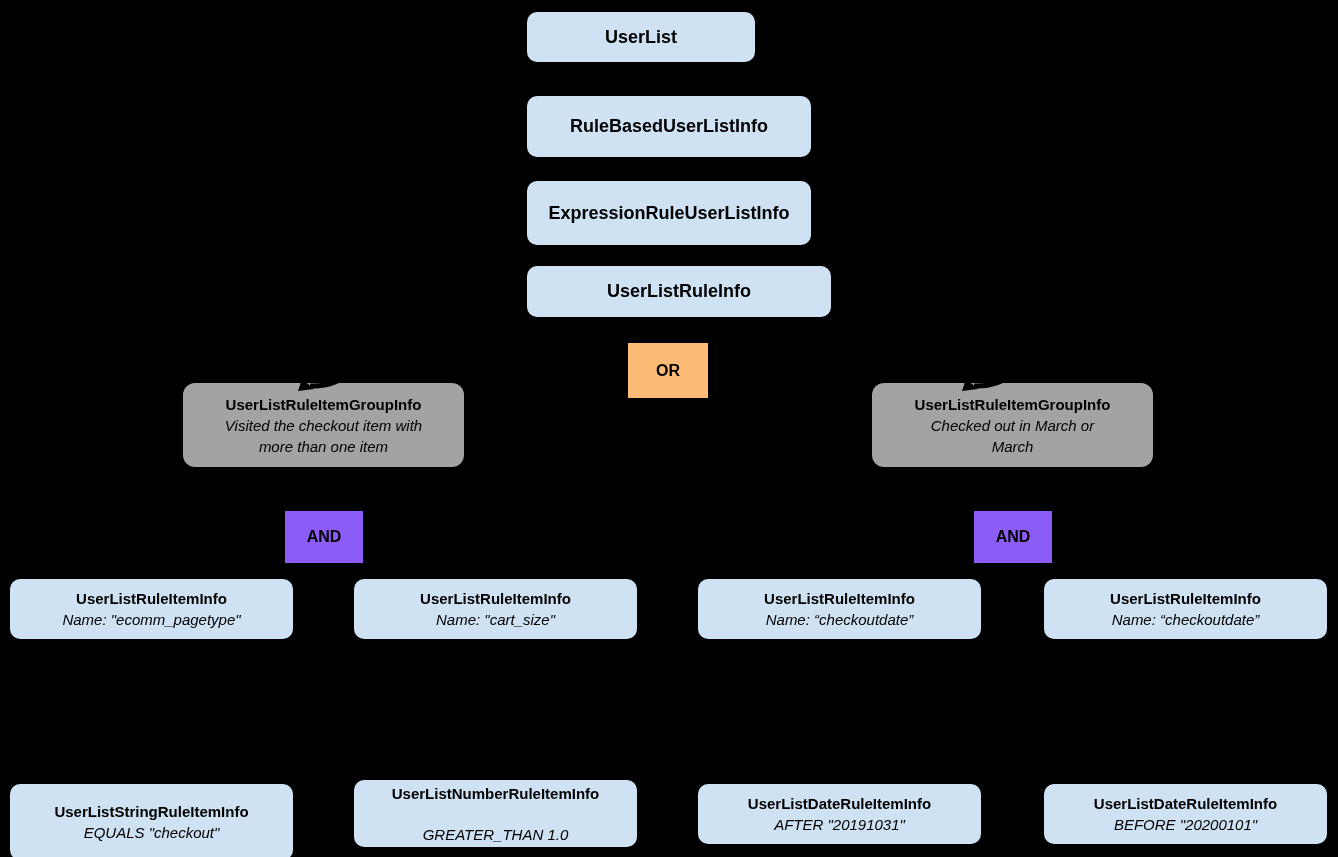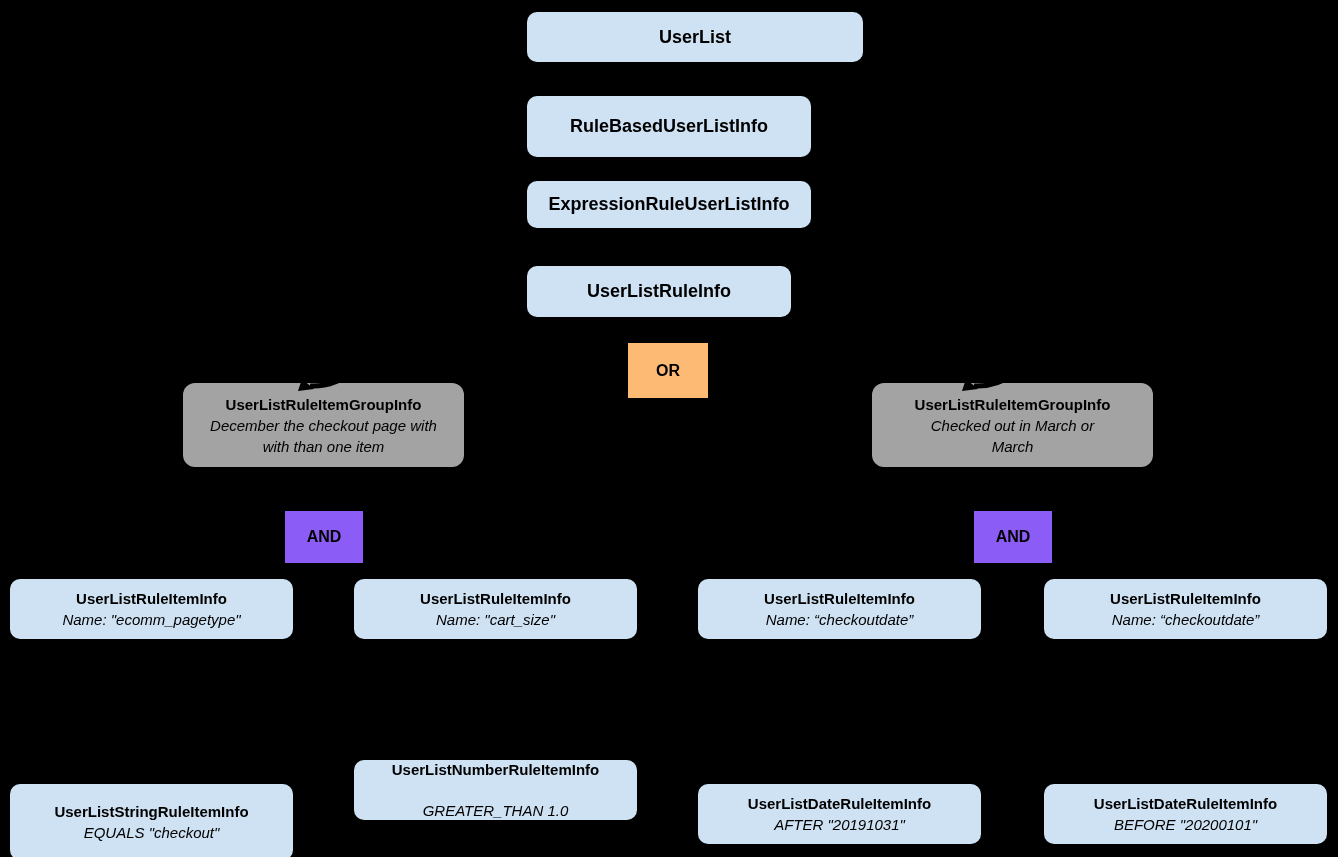--- a/index.html
+++ b/index.html
@@ -51,44 +51,44 @@
   .arrow-frag {
     position: absolute;
     pointer-events: none;
   }
 </style>
 </head>
 <body>
 
 <div class="stage">
 
-  <div class="node class-box" style="left:527px; top:12px; width:336px; height:50px;">
+  <div class="node class-box" style="left:527px; top:12px; width:228px; height:50px;">
     <span class="t t-lg">UserList</span>
   </div>
 
   <div class="node class-box" style="left:527px; top:96px; width:284px; height:61px;">
     <span class="t t-lg">RuleBasedUserListInfo</span>
   </div>
 
-  <div class="node class-box" style="left:527px; top:181px; width:284px; height:47px;">
+  <div class="node class-box" style="left:527px; top:181px; width:284px; height:64px;">
     <span class="t t-lg">ExpressionRuleUserListInfo</span>
   </div>
 
-  <div class="node class-box" style="left:527px; top:266px; width:264px; height:51px;">
+  <div class="node class-box" style="left:527px; top:266px; width:304px; height:51px;">
     <span class="t t-lg">UserListRuleInfo</span>
   </div>
 
   <div class="node op-box" style="left:628px; top:343px; width:80px; height:55px;">
     <span>OR</span>
   </div>
 
   <div class="node group-box" style="left:183px; top:383px; width:281px; height:84px;">
     <span class="t">UserListRuleItemGroupInfo</span>
-    <span class="s">December the checkout page with</span>
-    <span class="s">with than one item</span>
+    <span class="s">Visited the checkout item with</span>
+    <span class="s">more than one item</span>
   </div>
 
   <div class="node group-box" style="left:872px; top:383px; width:281px; height:84px;">
     <span class="t">UserListRuleItemGroupInfo</span>
     <span class="s">Checked out in March or</span>
     <span class="s">March</span>
   </div>
 
   <svg class="arrow-frag" style="left:298px; top:366px;" width="64" height="26" viewBox="0 0 64 26">
     <path d="M60,3 C44,15 28,21 12,20" stroke="#000000" stroke-width="5" fill="none"></path>
@@ -125,21 +125,21 @@
   <div class="node class-box" style="left:1044px; top:579px; width:283px; height:60px;">
     <span class="t">UserListRuleItemInfo</span>
     <span class="s">Name: “checkoutdate”</span>
   </div>
 
   <div class="node class-box" style="left:10px; top:784px; width:283px; height:76px;">
     <span class="t">UserListStringRuleItemInfo</span>
     <span class="s">EQUALS "checkout"</span>
   </div>
 
-  <div class="node class-box" style="left:354px; top:760px; width:283px; height:60px;gap:20px;">
+  <div class="node class-box" style="left:354px; top:780px; width:283px; height:67px;gap:20px;">
     <span class="t">UserListNumberRuleItemInfo</span>
     <span class="s">GREATER_THAN 1.0</span>
   </div>
 
   <div class="node class-box" style="left:698px; top:784px; width:283px; height:60px;">
     <span class="t">UserListDateRuleItemInfo</span>
     <span class="s">AFTER "20191031"</span>
   </div>
 
   <div class="node class-box" style="left:1044px; top:784px; width:283px; height:60px;">

